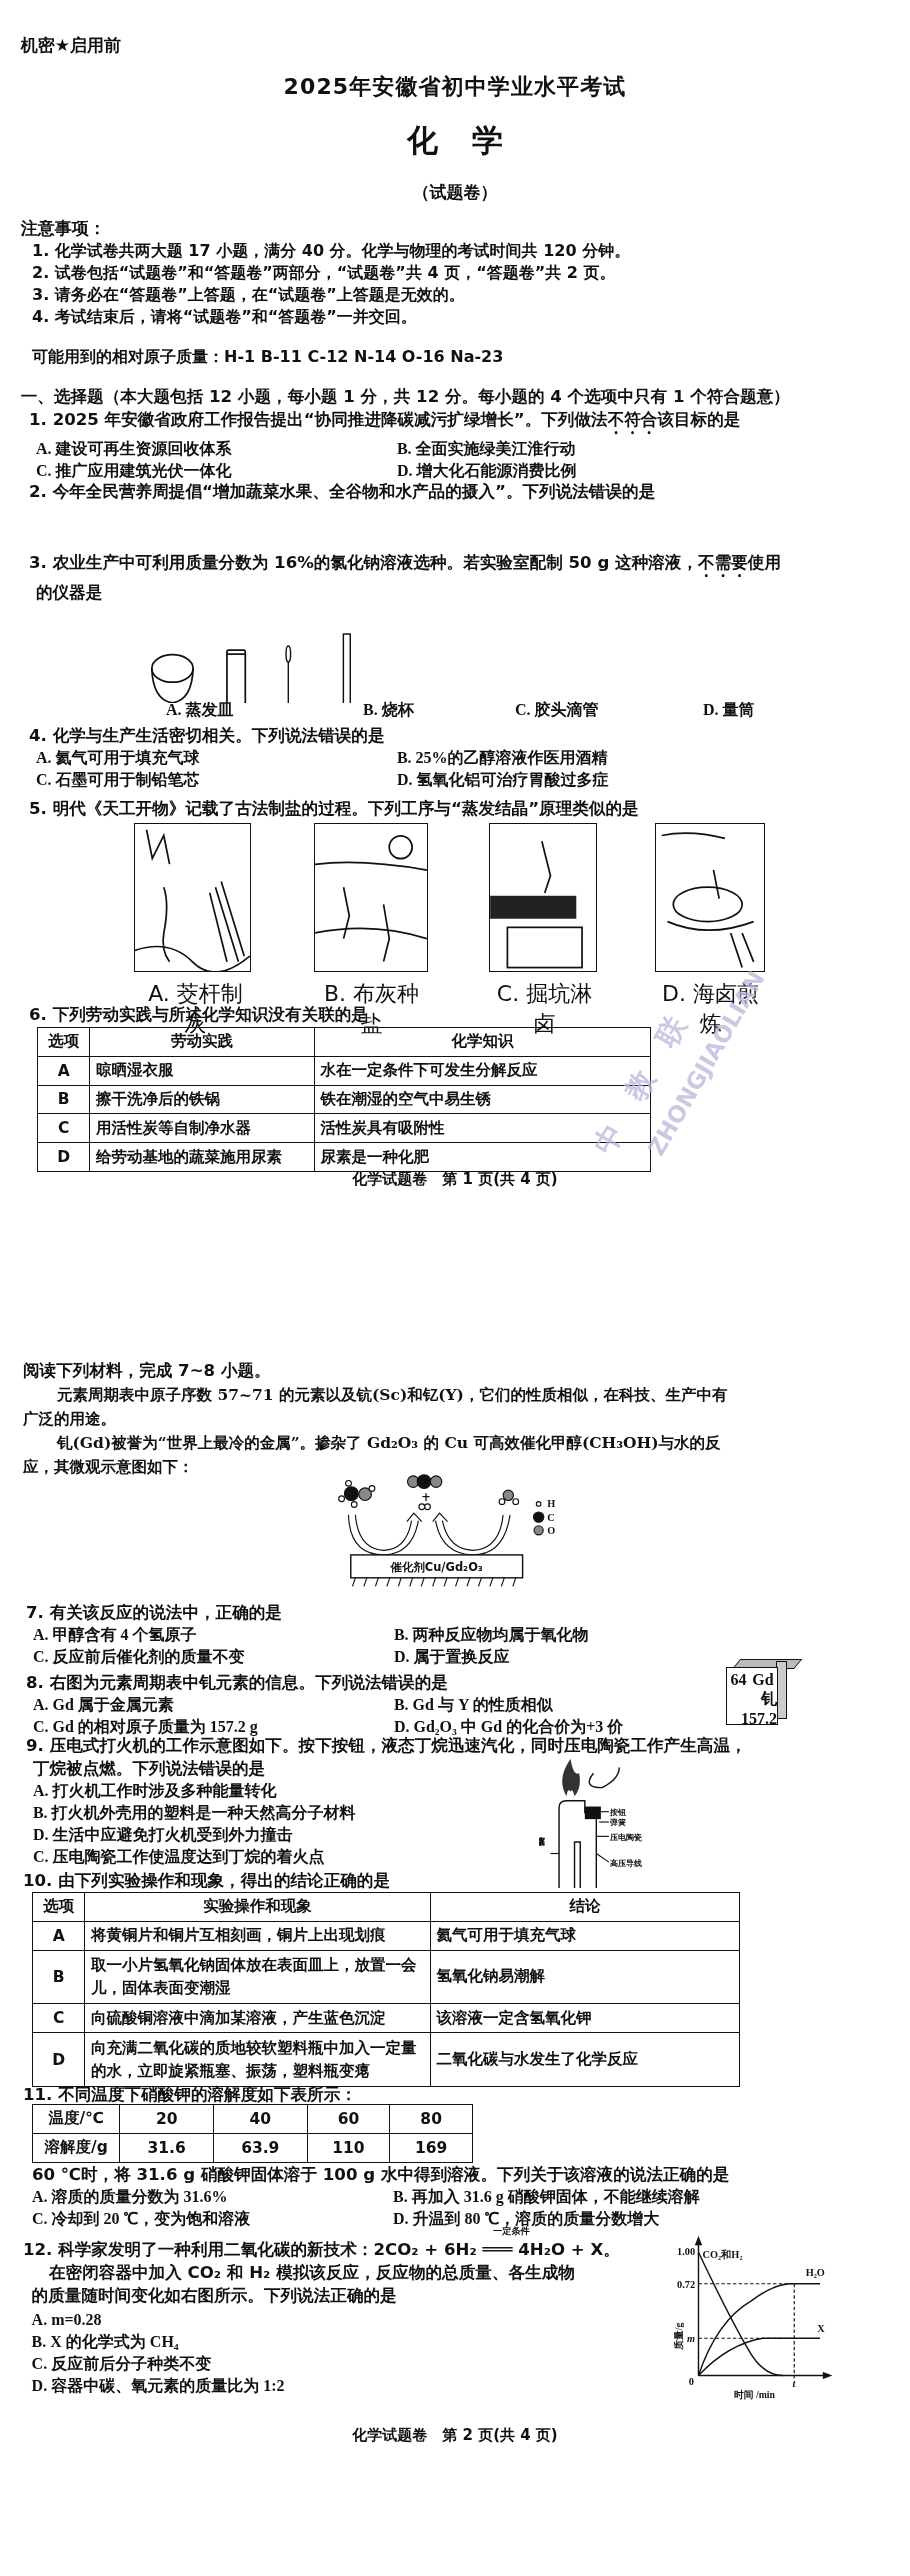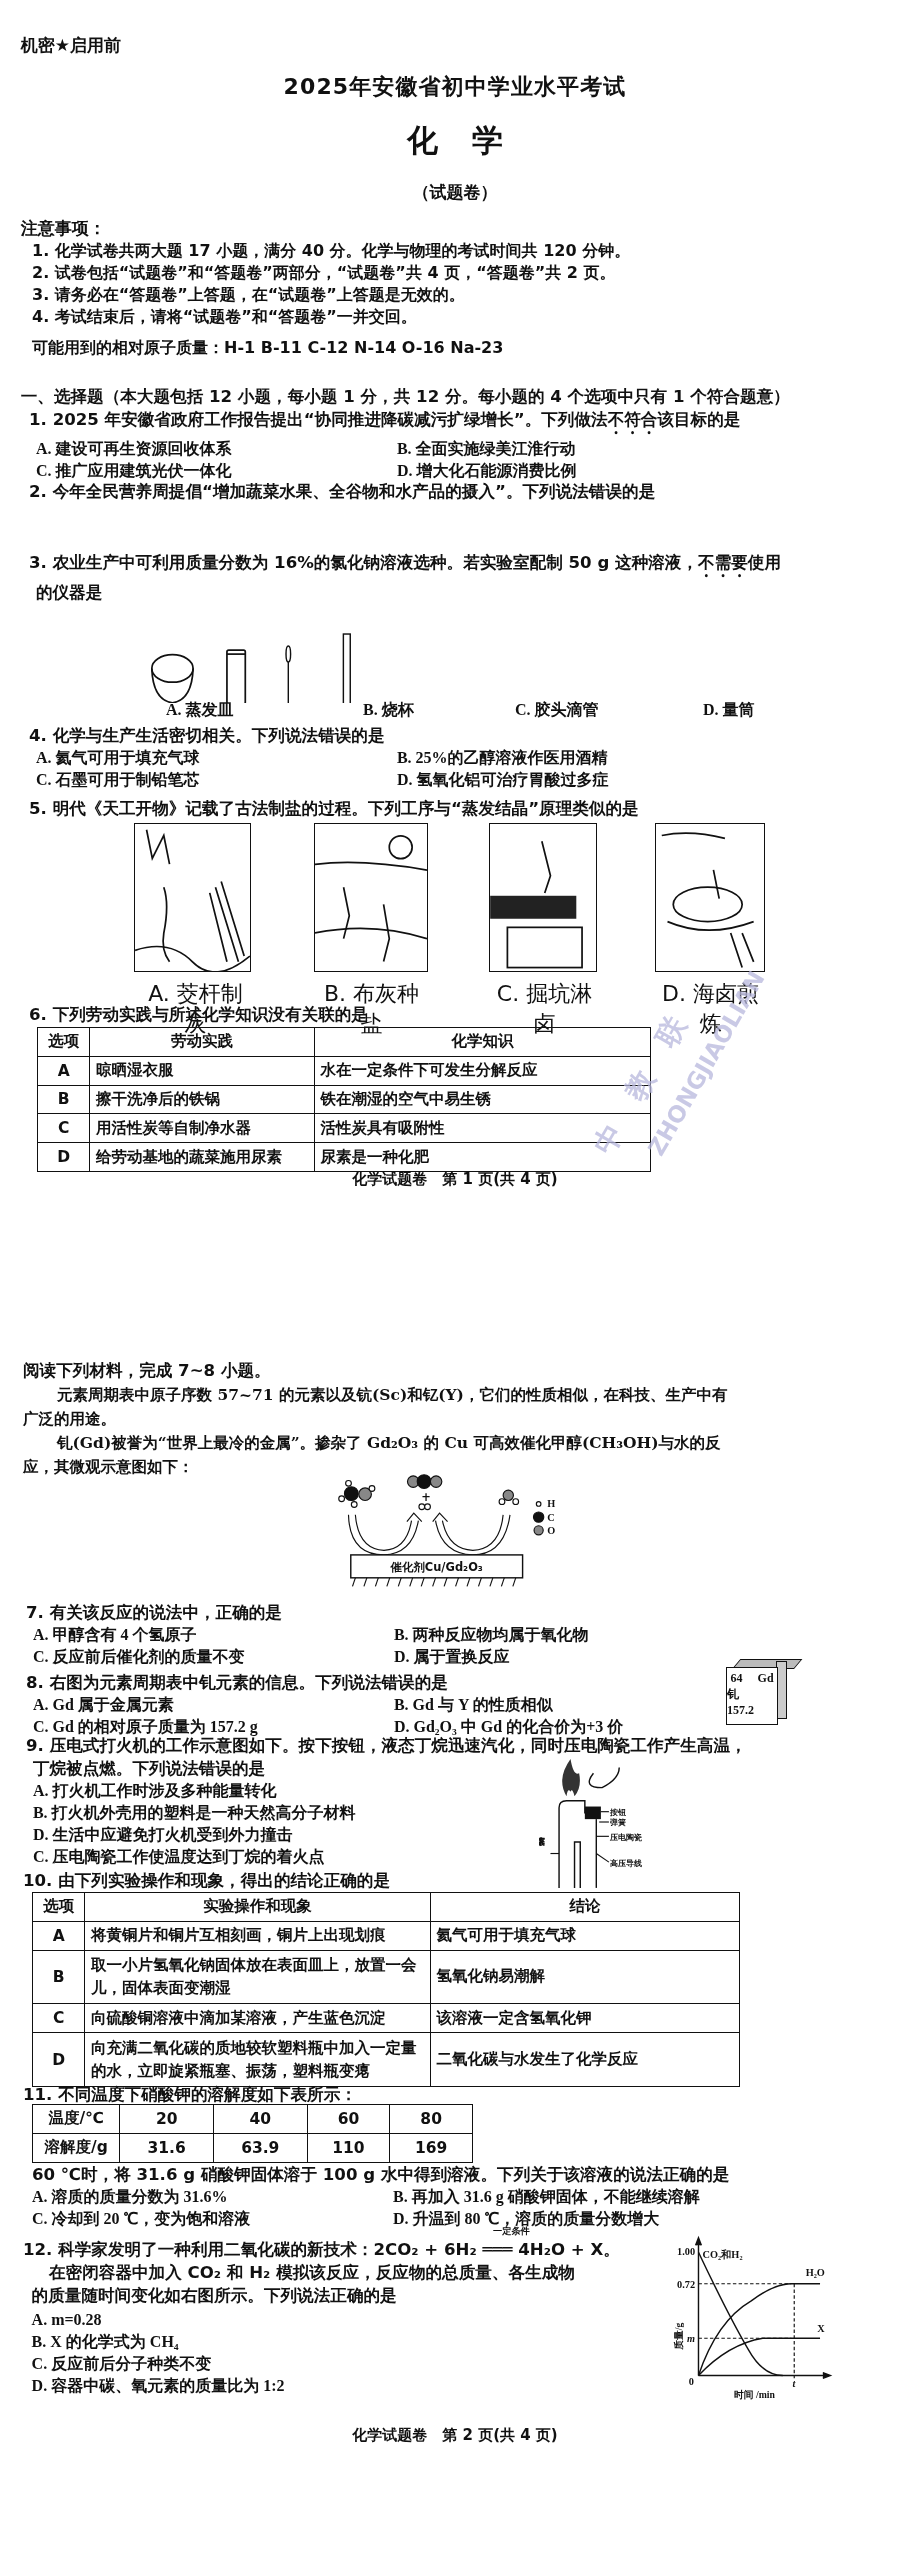--- a/index.html
+++ b/index.html
@@ -34,21 +34,21 @@
 <div class="abs title">2025年安徽省初中学业水平考试</div>
 <div class="abs subject">化学</div>
 <div class="abs paper">（试题卷）</div>
 
 <div class="abs notes-h">注意事项：</div>
 <div class="abs notes">
   <div class="line">1. 化学试卷共两大题 17 小题，满分 40 分。化学与物理的考试时间共 120 分钟。</div>
   <div class="line">2. 试卷包括“试题卷”和“答题卷”两部分，“试题卷”共 4 页，“答题卷”共 2 页。</div>
   <div class="line">3. 请务必在“答题卷”上答题，在“试题卷”上答题是无效的。</div>
   <div class="line">4. 考试结束后，请将“试题卷”和“答题卷”一并交回。</div>
-  <div class="line" style="margin-top:9px">可能用到的相对原子质量：H-1   B-11   C-12   N-14   O-16   Na-23</div>
+  <div class="line" style="margin-top:18px">可能用到的相对原子质量：H-1   B-11   C-12   N-14   O-16   Na-23</div>
 </div>
 
 <div class="abs section">一、选择题（本大题包括 12 小题，每小题 1 分，共 12 分。每小题的 4 个选项中只有 1 个符合题意）</div>
 
 <div class="abs" style="left:29px;top:408px;">
   <div class="q"><span>1. 2025 年安徽省政府工作报告提出“协同推进降碳减污扩绿增长”。下列做法</span><span class="dotbelow">不符合</span><span>该目标的是</span></div>
   <div class="opts2" style="margin-left:6.9px;">
     <div class="opt">A. 建设可再生资源回收体系</div>
     <div class="opt">B. 全面实施绿美江淮行动</div>
     <div class="opt">C. 推广应用建筑光伏一体化</div>
@@ -269,21 +269,21 @@
   <div class="opts2" style="margin-left:6.9px;">
     <div class="opt">A. Gd 属于金属元素</div>
     <div class="opt">B. Gd 与 Y 的性质相似</div>
     <div class="opt">C. Gd 的相对原子质量为 157.2 g</div>
     <div class="opt">D. Gd₂O₃ 中 Gd 的化合价为+3 价</div>
   </div>
 </div>
 <div class="abs" style="left:726px;top:1659px;width:73px;height:73px;">
   <div class="abs" style="left:5.7px;top:0;width:60px;height:8px;background:#bbb;border:1.1px solid #111;transform:skewX(-40deg);transform-origin:bottom left;"></div>
   <div class="abs" style="left:50px;top:2.3px;width:9.2px;height:56px;background:#ccc;border:1.1px solid #111;"></div>
-  <div class="abs" style="left:0;top:8px;width:50px;height:56px;background:#fff;border:1.7px solid #111;font-family:'Liberation Serif',serif;font-weight:bold;font-size:12px;text-align:left;">
+  <div class="abs" style="left:0;top:8px;width:50px;height:56px;background:#fff;border:1.7px solid #111;font-family:'Liberation Serif',serif;font-weight:bold;font-size:16px;text-align:right;">
     <div style="display:flex;justify-content:space-between;padding:3.4px 3.4px 0;">
       <span>64</span>
       <span>Gd</span>
     </div>
     <div>钆</div>
     <div>157.2</div>
   </div>
 </div>
 
 <div class="abs" style="left:26px;top:1734px;">

